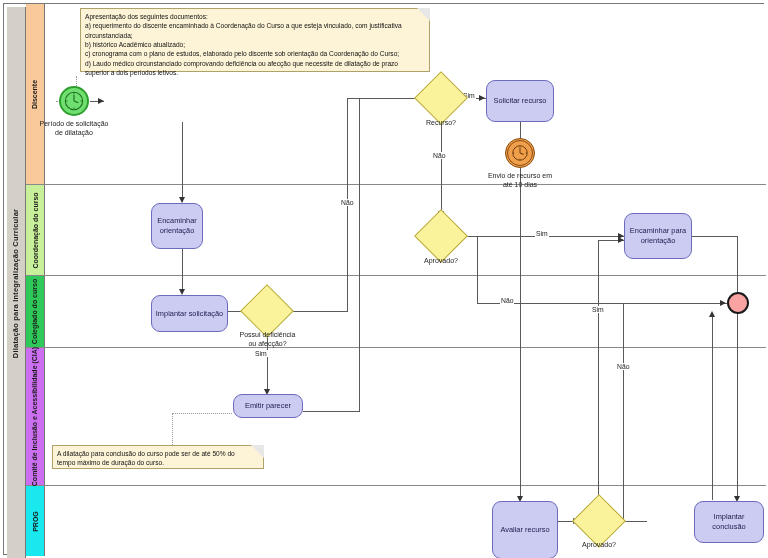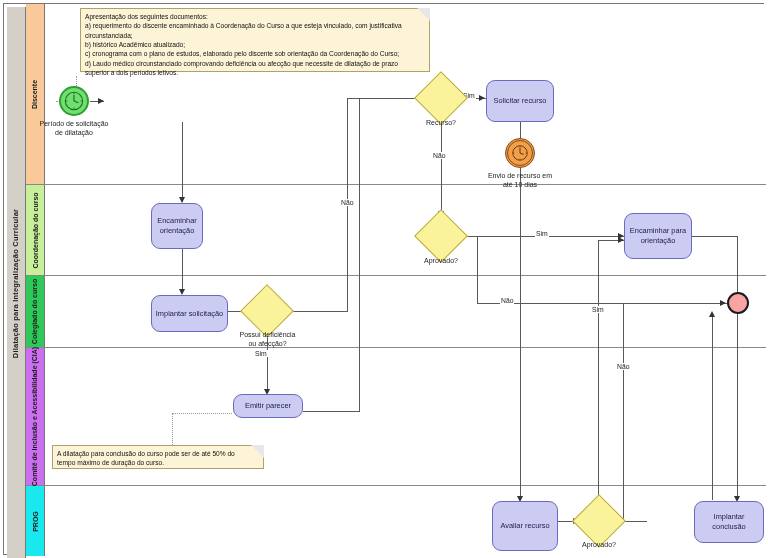--- a/index.html
+++ b/index.html
@@ -247,21 +247,21 @@
     </div>
   </div>
 
   <div class="task" style="left:624px;top:213px;width:68px;height:46px;">
     <div>
       <div>Encaminhar para</div>
       <div>orientação</div>
     </div>
   </div>
 
-  <div class="task" style="left:492px;top:501px;width:66px;height:50px;">
+  <div class="task" style="left:492px;top:501px;width:66px;height:58px;">
     <div>
       <div>Avaliar recurso</div>
     </div>
   </div>
 
   <div class="task" style="left:694px;top:501px;width:70px;height:42px;">
     <div>
       <div>Implantar conclusão</div>
     </div>
   </div>

